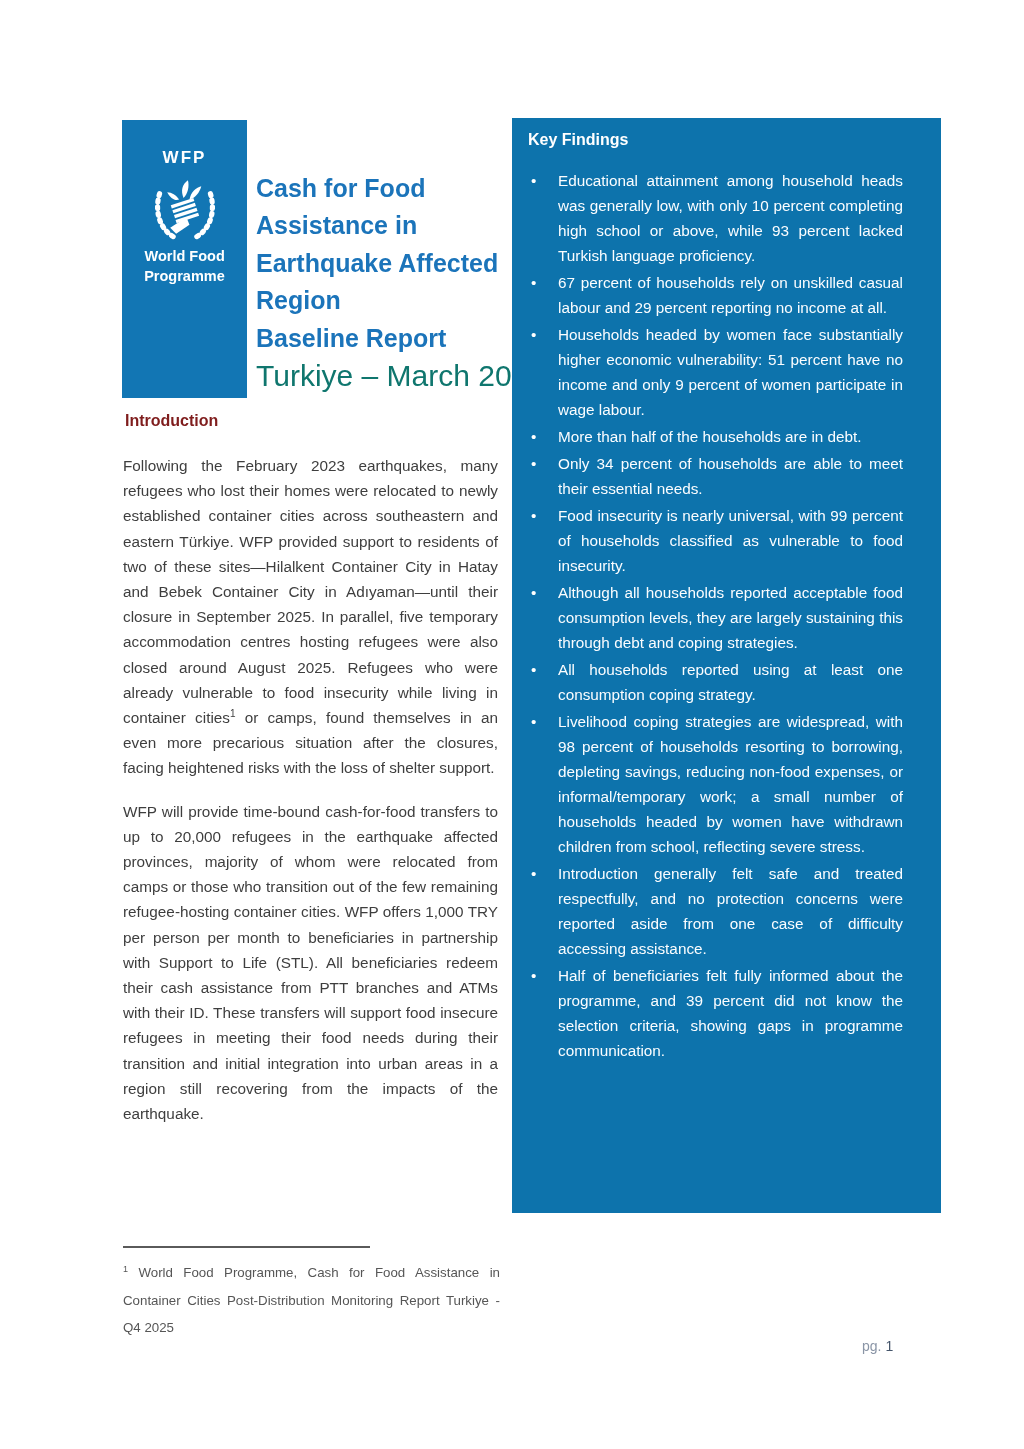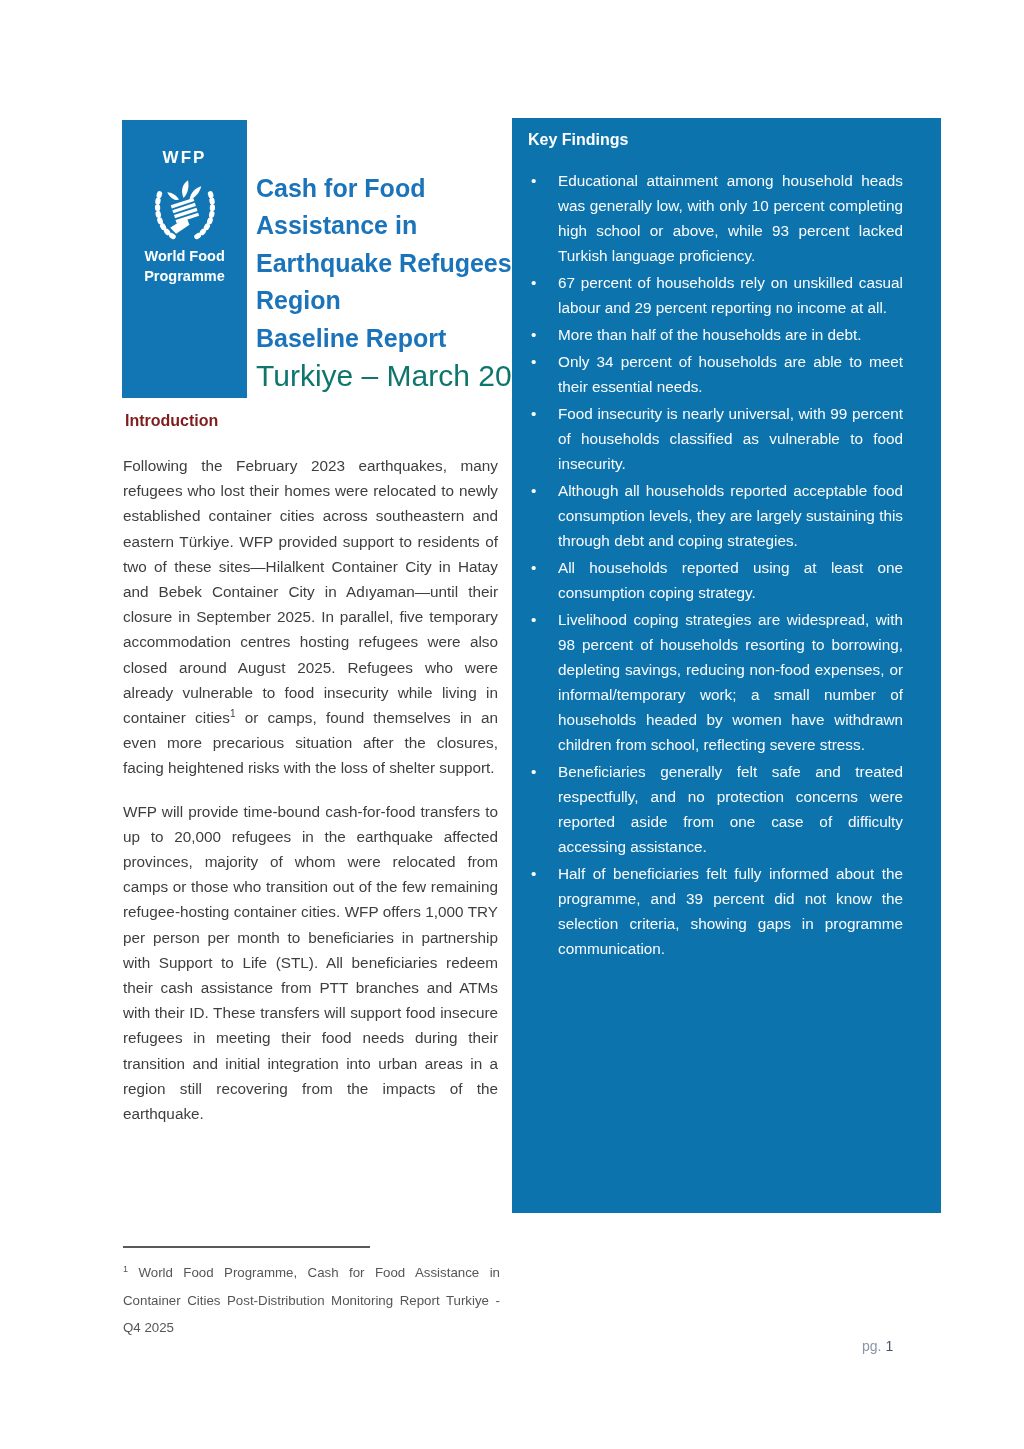--- a/index.html
+++ b/index.html
@@ -75,38 +75,39 @@
   </div>
   <div class="logo-org">
     <div>World Food</div>
     <div>Programme</div>
   </div>
 </div>
 
 <div class="title-block">
   <div class="title-line">Cash for Food</div>
   <div class="title-line">Assistance in</div>
-  <div class="title-line">Earthquake Refugees</div>
+  <div class="title-line">Earthquake Affected</div>
   <div class="title-line">Region</div>
   <div class="title-line">Baseline Report</div>
   <div class="subtitle">Turkiye – March 2026</div>
 </div>
 
 <div class="keyfindings">
   <div class="kf-heading">Key Findings</div>
   <ul class="kf-list">
     <li>Educational attainment among household heads was generally low, with only 10 percent completing high school or above, while 93 percent lacked Turkish language proficiency.</li>
     <li>67 percent of households rely on unskilled casual labour and 29 percent reporting no income at all.</li>
+    <li>Households headed by women face substantially higher economic vulnerability: 51 percent have no income and only 9 percent of women participate in wage labour.</li>
     <li>More than half of the households are in debt.</li>
     <li>Only 34 percent of households are able to meet their essential needs.</li>
     <li>Food insecurity is nearly universal, with 99 percent of households classified as vulnerable to food insecurity.</li>
     <li>Although all households reported acceptable food consumption levels, they are largely sustaining this through debt and coping strategies.</li>
     <li>All households reported using at least one consumption coping strategy.</li>
     <li>Livelihood coping strategies are widespread, with 98 percent of households resorting to borrowing, depleting savings, reducing non-food expenses, or informal/temporary work; a small number of households headed by women have withdrawn children from school, reflecting severe stress.</li>
-    <li>Beneficiaries generally felt safe and treated respectfully, and no protection concerns were reported aside from one case of difficulty accessing assistance.</li>
+    <li>Introduction generally felt safe and treated respectfully, and no protection concerns were reported aside from one case of difficulty accessing assistance.</li>
     <li>Half of beneficiaries felt fully informed about the programme, and 39 percent did not know the selection criteria, showing gaps in programme communication.</li>
   </ul>
 </div>
 
 <div class="main-col">
   <div class="intro-heading">Introduction</div>
   <p class="para"><span>Following the February 2023 earthquakes, many refugees who lost their homes were relocated to newly established container cities across southeastern and eastern Türkiye. WFP provided support to residents of two of these sites—Hilalkent Container City in Hatay and Bebek Container City in Adıyaman—until their closure in September 2025. In parallel, five temporary accommodation centres hosting refugees were also closed around August 2025. Refugees who were already vulnerable to food insecurity while living in container cities</span><sup class="fn-ref">1</sup><span> or camps, found themselves in an even more precarious situation after the closures, facing heightened risks with the loss of shelter support.</span></p>
   <p class="para">WFP will provide time-bound cash-for-food transfers to up to 20,000 refugees in the earthquake affected provinces, majority of whom were relocated from camps or those who transition out of the few remaining refugee-hosting container cities. WFP offers 1,000 TRY per person per month to beneficiaries in partnership with Support to Life (STL). All beneficiaries redeem their cash assistance from PTT branches and ATMs with their ID. These transfers will support food insecure refugees in meeting their food needs during their transition and initial integration into urban areas in a region still recovering from the impacts of the earthquake.</p>
 </div>
 

